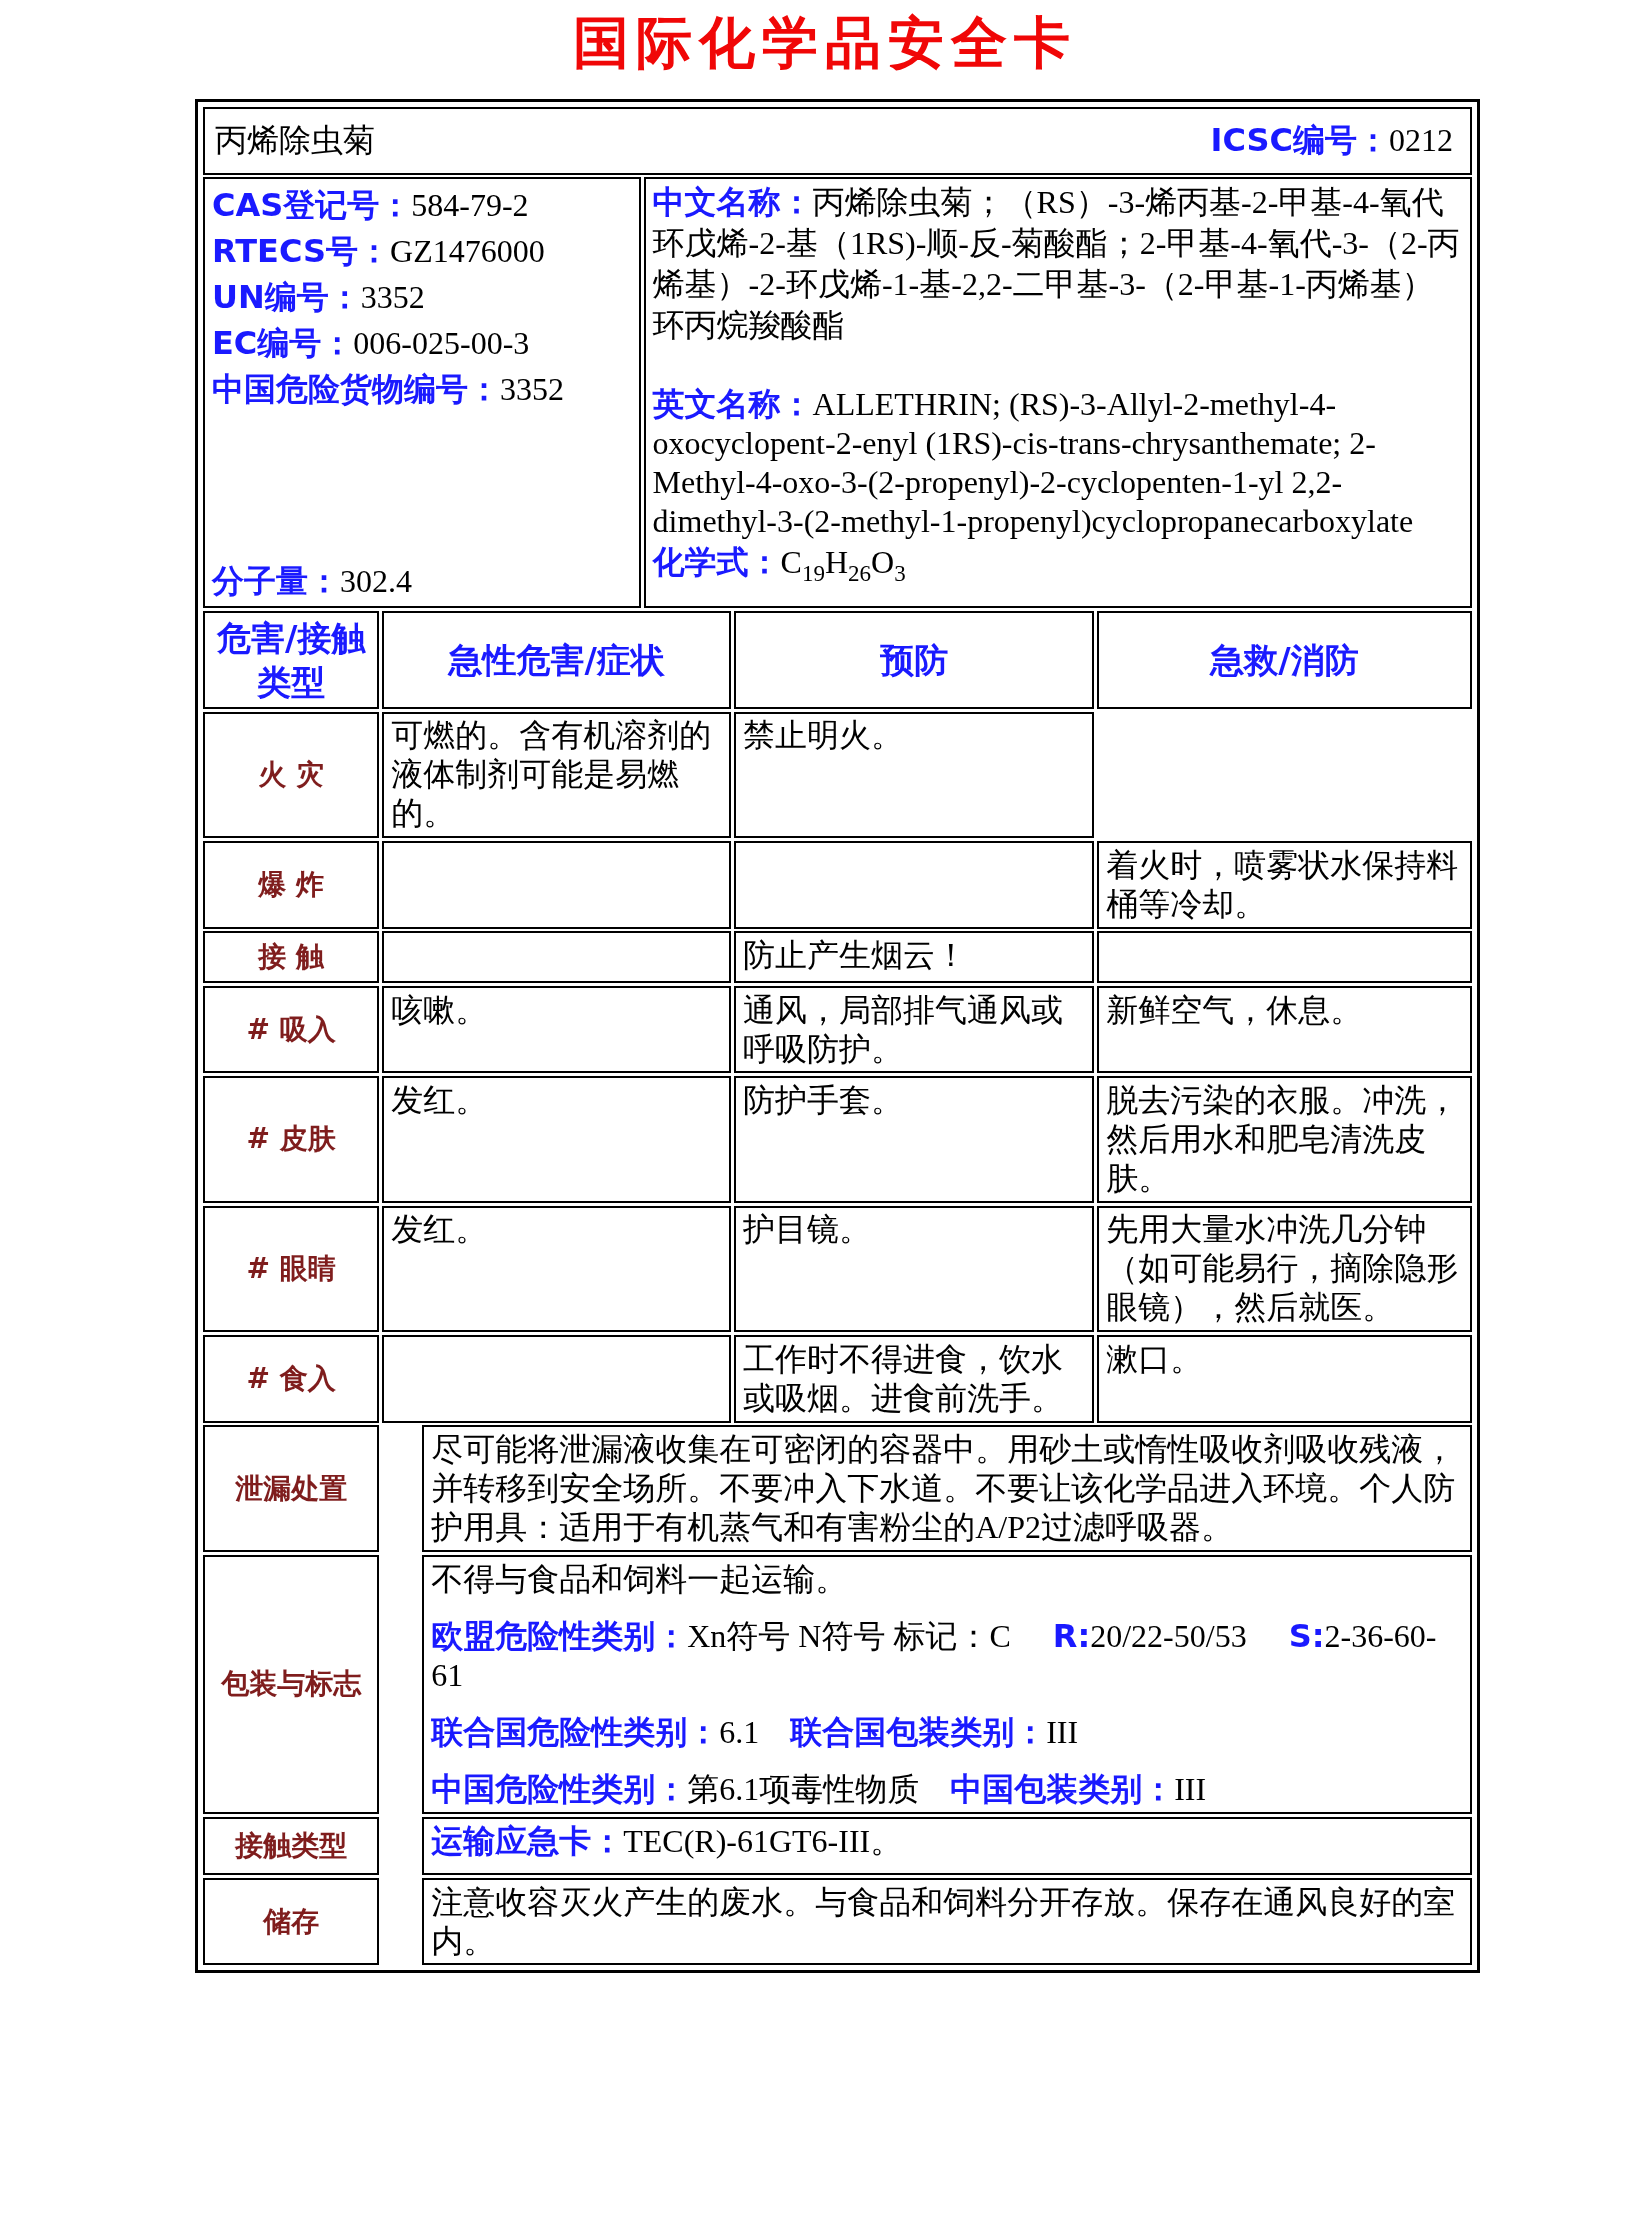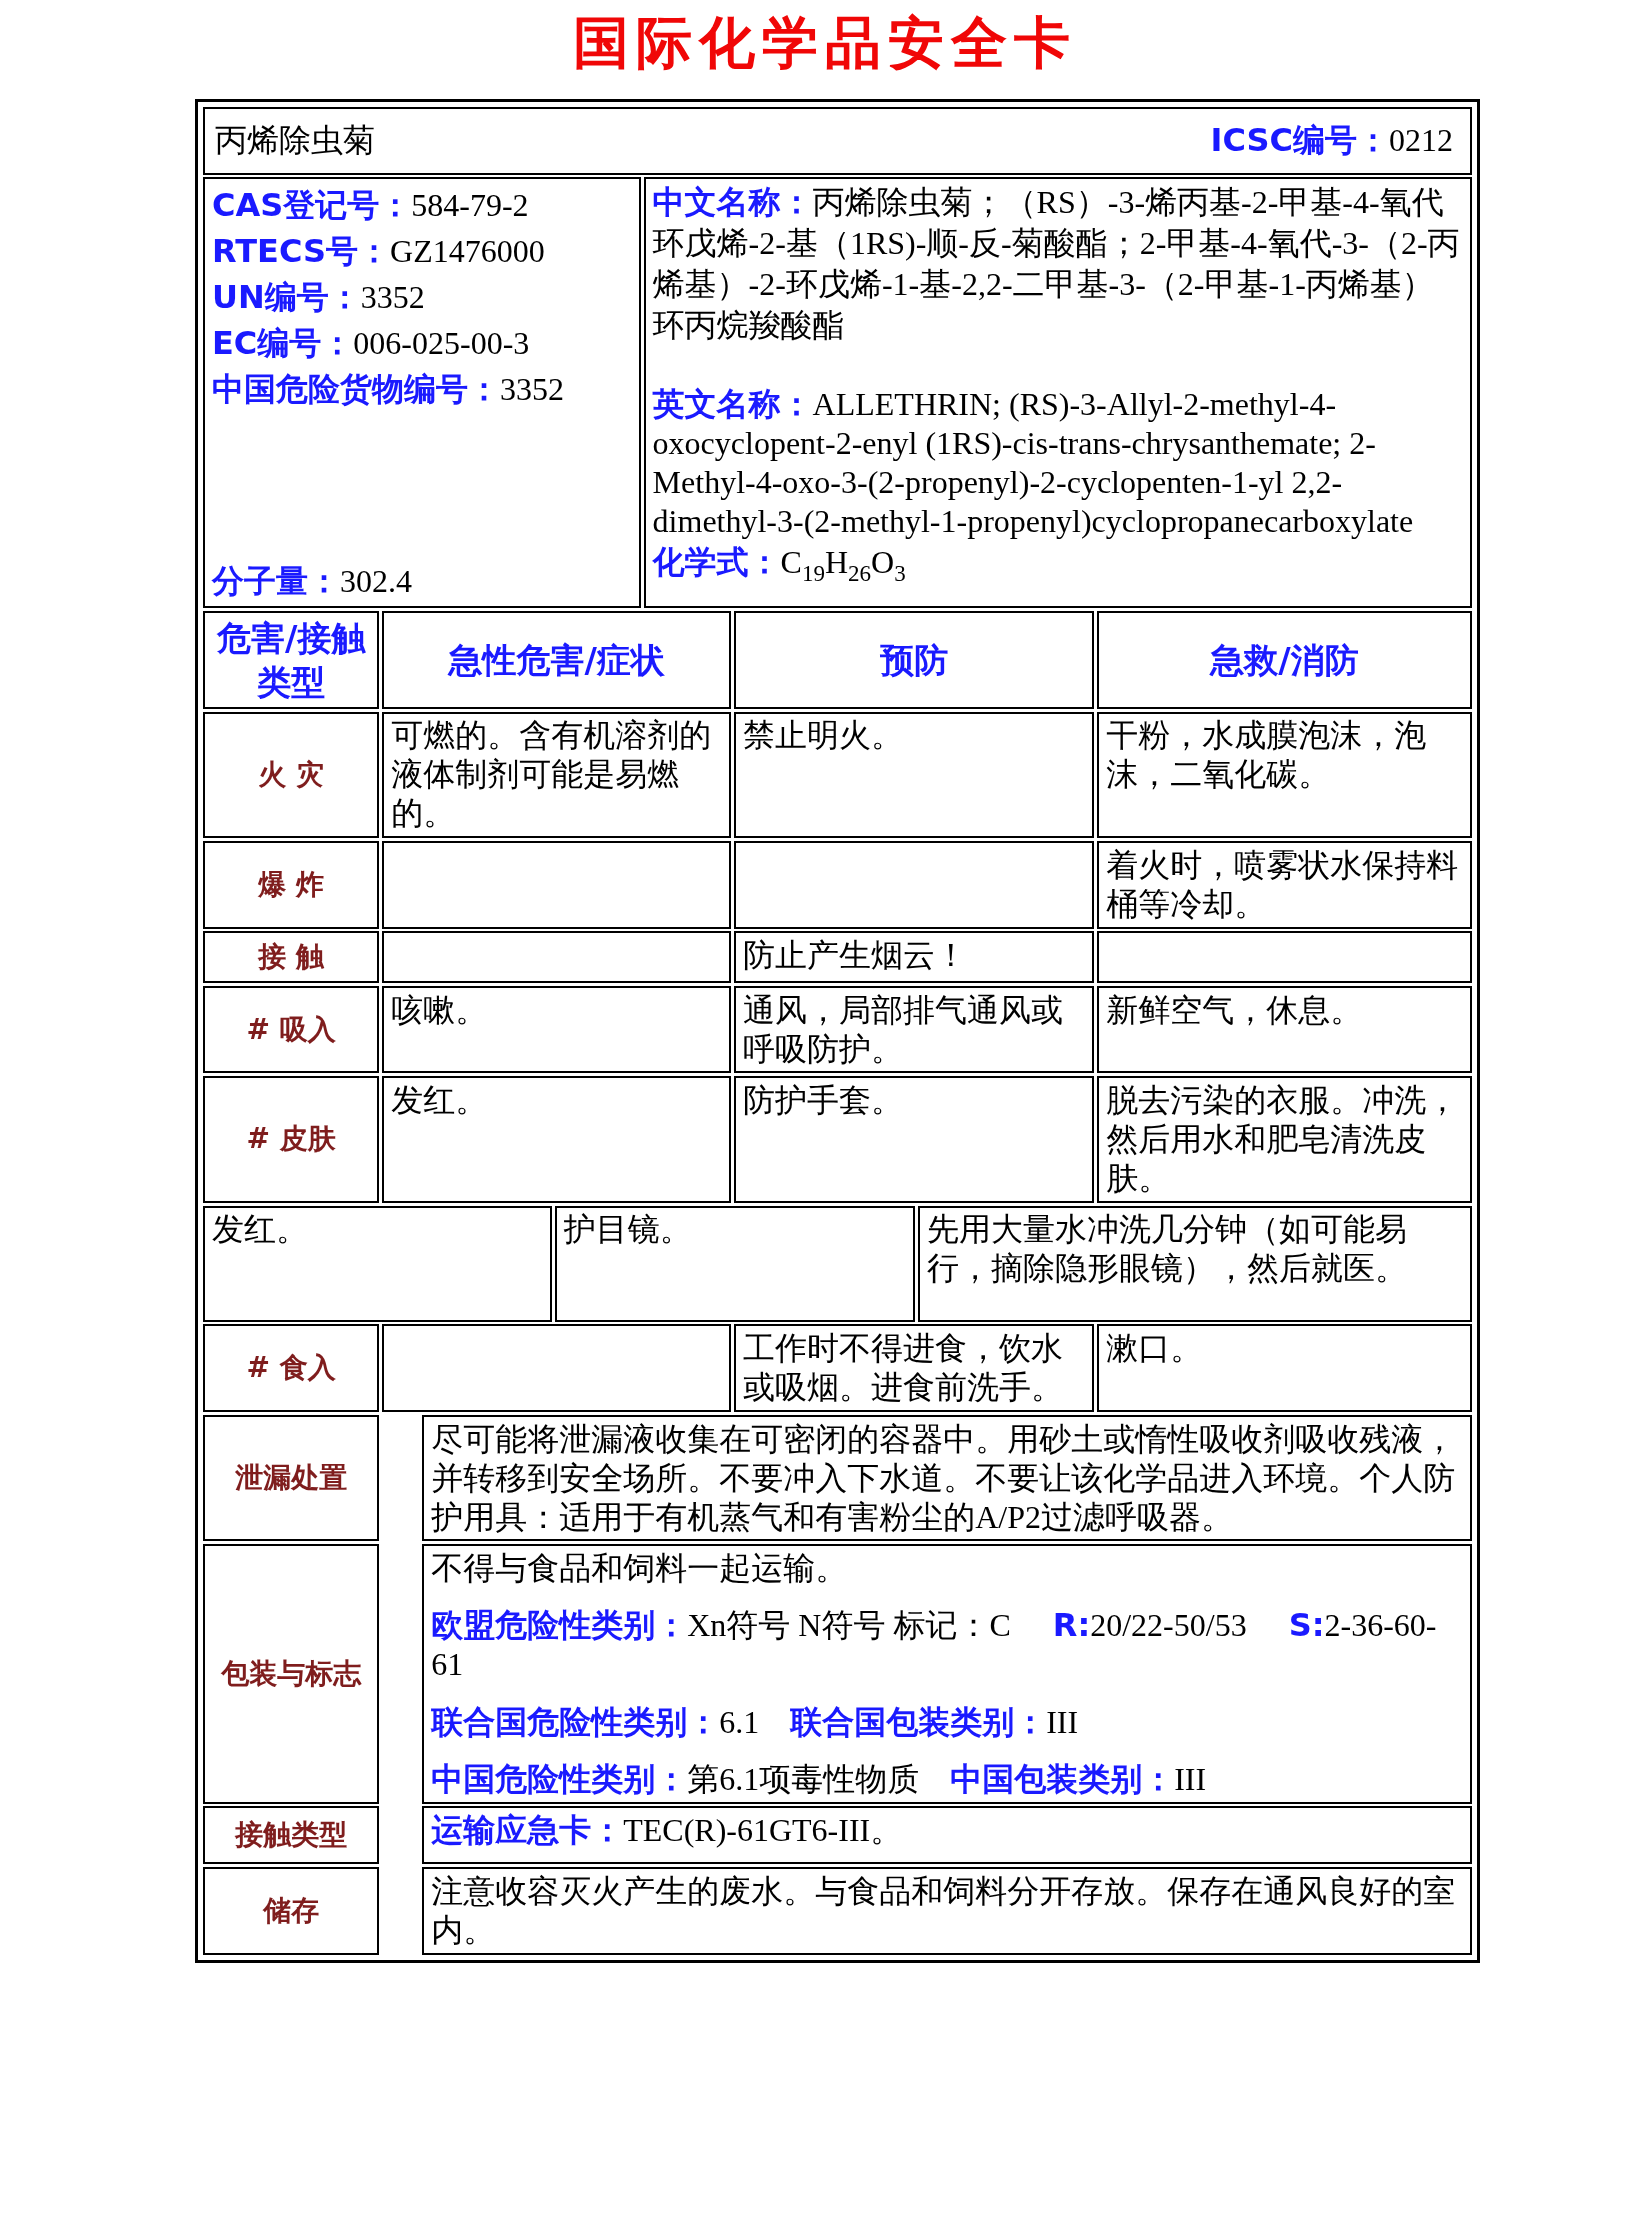--- a/index.html
+++ b/index.html
@@ -156,21 +156,20 @@
     <div class="cell c1 head-cell">危害/接触类型</div>
     <div class="cell c2 head-cell">急性危害/症状</div>
     <div class="cell c3 head-cell">预防</div>
     <div class="cell c4 head-cell">急救/消防</div>
   </div>
 
   <div class="row h-fire">
     <div class="cell c1 label-cell">火 灾</div>
     <div class="cell c2">可燃的。含有机溶剂的液体制剂可能是易燃的。</div>
     <div class="cell c3">禁止明火。</div>
-    <div class="cell c4">干粉，水成膜泡沫，泡沫，二氧化碳。</div>
   </div>
 
   <div class="row h-expl">
     <div class="cell c1 label-cell">爆 炸</div>
     <div class="cell c2"></div>
     <div class="cell c3"></div>
     <div class="cell c4">着火时，喷雾状水保持料桶等冷却。</div>
   </div>
 
   <div class="row h-cont">
@@ -188,20 +187,21 @@
   </div>
 
   <div class="row h-skin">
     <div class="cell c1 label-cell"># 皮肤</div>
     <div class="cell c2">发红。</div>
     <div class="cell c3">防护手套。</div>
     <div class="cell c4">脱去污染的衣服。冲洗，然后用水和肥皂清洗皮肤。</div>
   </div>
 
   <div class="row h-eye">
+    <div class="cell c1 label-cell"># 眼睛</div>
     <div class="cell c2">发红。</div>
     <div class="cell c3">护目镜。</div>
     <div class="cell c4">先用大量水冲洗几分钟（如可能易行，摘除隐形眼镜），然后就医。</div>
   </div>
 
   <div class="row h-ing">
     <div class="cell c1 label-cell"># 食入</div>
     <div class="cell c2"></div>
     <div class="cell c3">工作时不得进食，饮水或吸烟。进食前洗手。</div>
     <div class="cell c4">漱口。</div>

